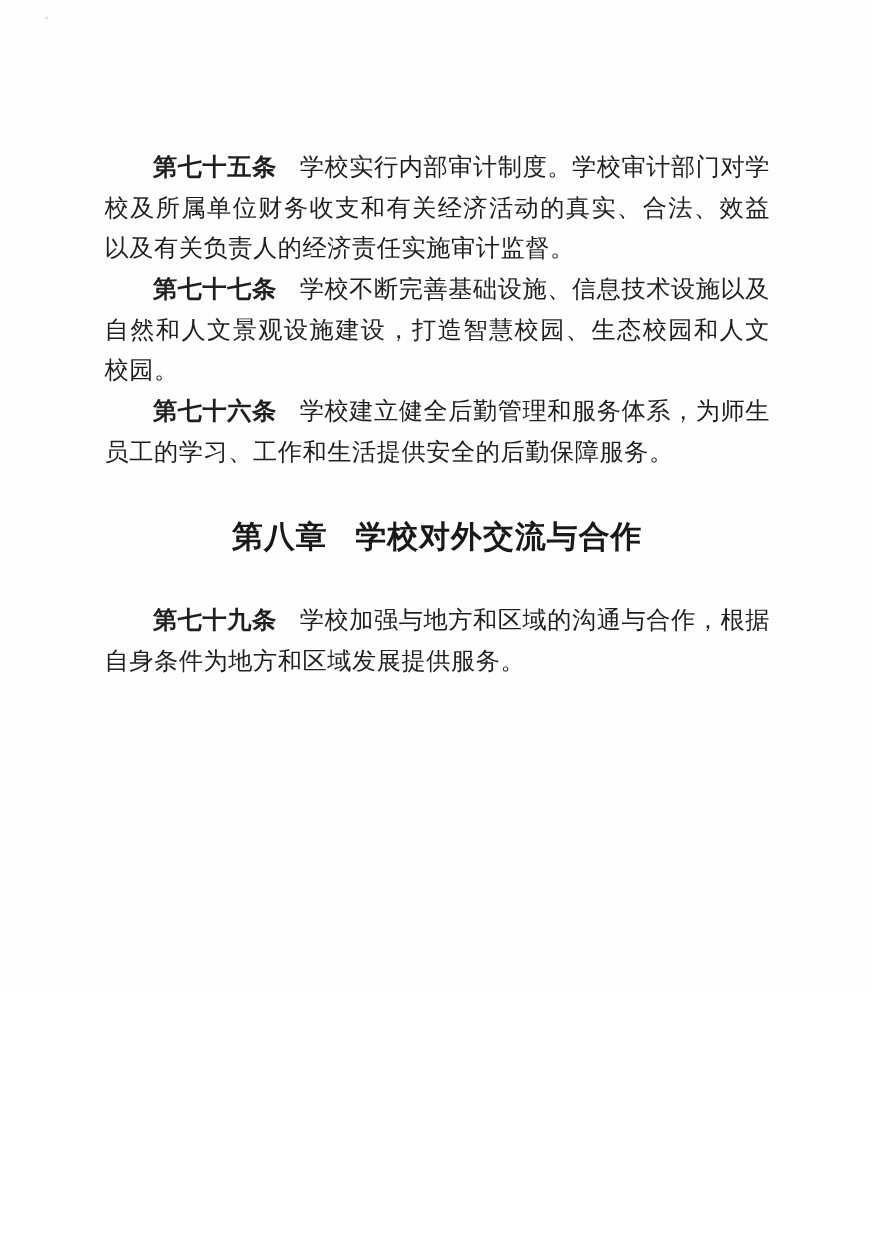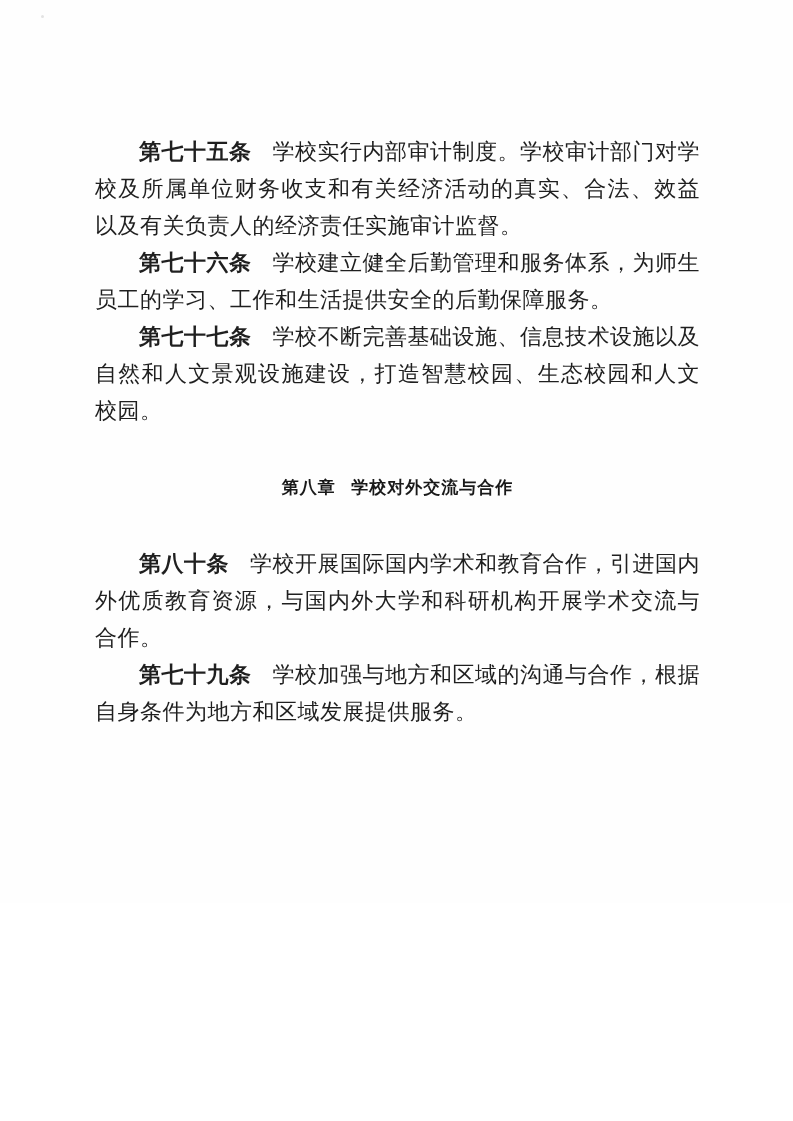--- a/index.html
+++ b/index.html
@@ -34,21 +34,21 @@
   }
   .art-num {
     font-family: "Liberation Sans", "DejaVu Sans", sans-serif;
     font-weight: 700;
     margin-right: 0.95em;
   }
   .chapter {
     margin: 40px 0 39px 0;
     font-family: "Liberation Sans", "DejaVu Sans", sans-serif;
     font-weight: 700;
-    font-size: 17px;
+    font-size: 28px;
     line-height: 37px;
     text-align: center;
     letter-spacing: 1px;
     color: #191919;
   }
   .chapter-gap {
     display: inline-block;
     width: 0.9em;
   }
   .page-number {
@@ -82,29 +82,28 @@
 </head>
 <body>
 
 <div class="page">
   <div class="scan-speck"></div>
 
   <div class="content">
 
     <p class="para"><span class="art-num">第七十五条</span><span>学校实行内部审计制度。学校审计部门对学校及所属单位财务收支和有关经济活动的真实、合法、效益以及有关负责人的经济责任实施审计监督。</span></p>
 
+    <p class="para"><span class="art-num">第七十七条</span><span>学校不断完善基础设施、信息技术设施以及自然和人文景观设施建设，打造智慧校园、生态校园和人文校园。</span></p>
+
     <p class="para"><span class="art-num">第七十六条</span><span>学校建立健全后勤管理和服务体系，为师生员工的学习、工作和生活提供安全的后勤保障服务。</span></p>
-
-    <p class="para"><span class="art-num">第七十七条</span><span>学校不断完善基础设施、信息技术设施以及自然和人文景观设施建设，打造智慧校园、生态校园和人文校园。</span></p>
 
     <h2 class="chapter"><span>第八章</span><span class="chapter-gap"></span><span>学校对外交流与合作</span></h2>
 
 
 
-    <p class="para"><span class="art-num">第八十条</span><span>学校开展国际国内学术和教育合作，引进国内外优质教育资源，与国内外大学和科研机构开展学术交流与合作。</span></p>
 
     <p class="para"><span class="art-num">第七十九条</span><span>学校加强与地方和区域的沟通与合作，根据自身条件为地方和区域发展提供服务。</span></p>
 
 
   </div>
 
   <div class="page-number">— 31 —</div>
 
   <div class="scan-line"></div>
 </div>

